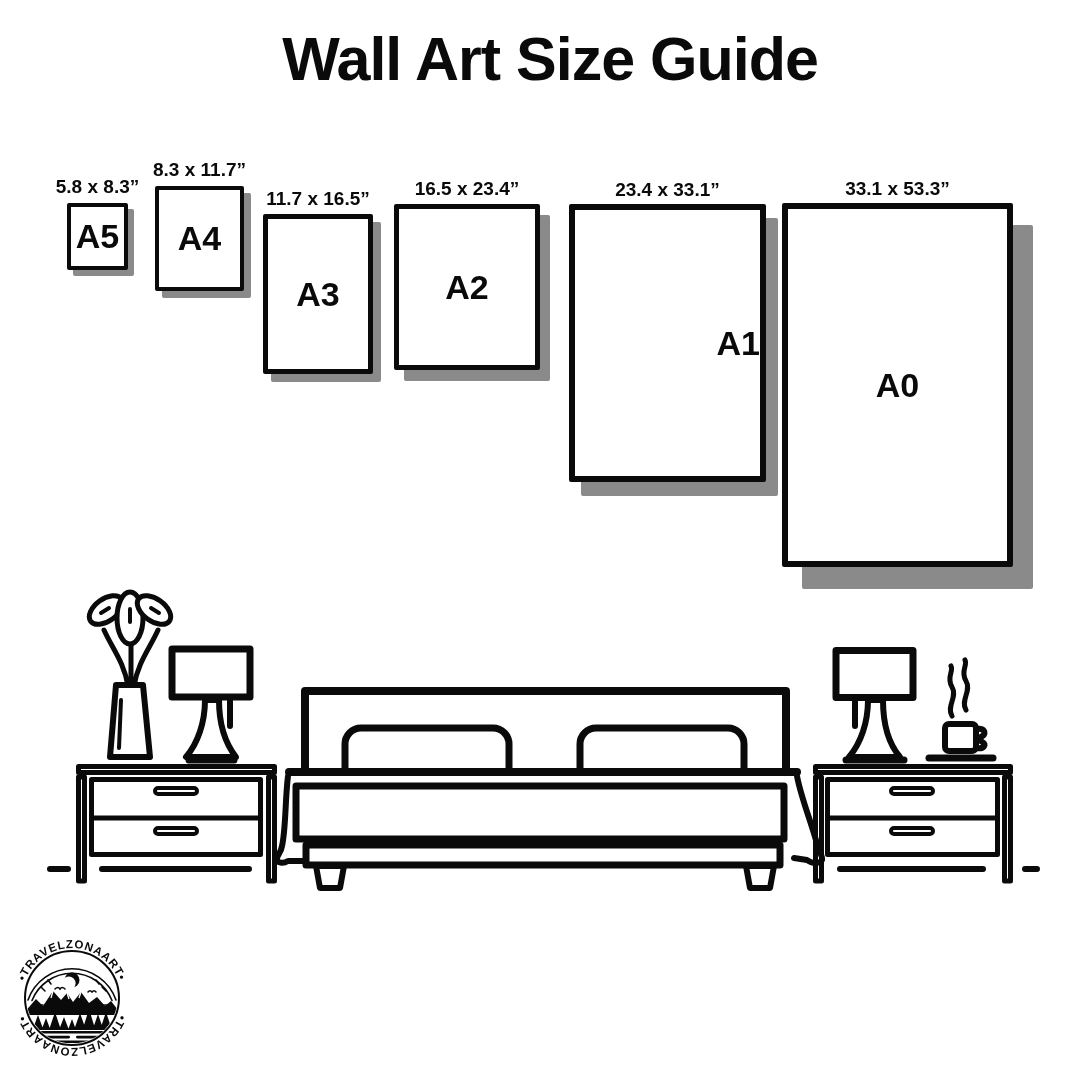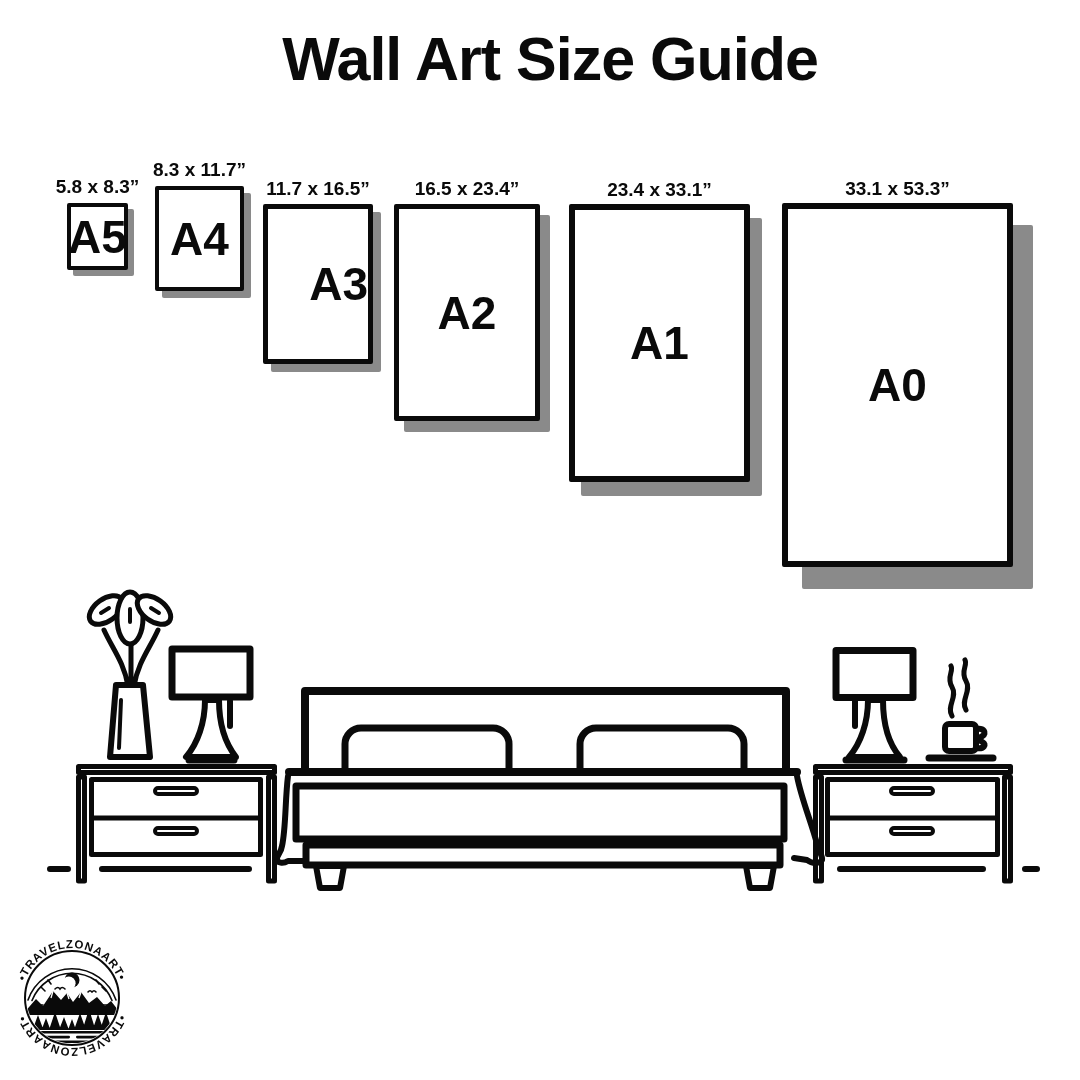--- a/index.html
+++ b/index.html
@@ -4,27 +4,27 @@
 <style>
   :root{ --ink:#0a0a0a; --bg:#ffffff; --sh:#8a8a8a; }
   html,body{margin:0;padding:0;}
   body{width:1080px;height:1080px;background:var(--bg);font-family:"Liberation Sans",sans-serif;position:relative;overflow:hidden;color:var(--ink);}
   .page{position:absolute;inset:0;}
 
   .title{position:absolute;top:24px;left:550px;transform:translateX(-50%);font-size:61px;font-weight:800;letter-spacing:-1px;white-space:nowrap;color:var(--ink);}
 
   
   .size-box{position:absolute;background:var(--bg);border:4px solid var(--ink);border-radius:2px;box-sizing:border-box;display:flex;align-items:center;justify-content:center;}
-  .size-name{font-weight:bold;font-size:46px;color:var(--ink);}
+  .size-name{font-weight:bold;font-size:34px;color:var(--ink);}
   .size-dim{position:absolute;bottom:calc(100% + 9px);left:50%;transform:translateX(-50%);white-space:nowrap;font-size:19px;font-weight:bold;color:var(--ink);}
   .s-a5{left:67px;top:203px;width:61px;height:67px;border-width:4px;box-shadow:6px 6px 0 var(--sh);}
   .s-a4{left:155px;top:186px;width:89px;height:105px;border-width:4px;box-shadow:7px 7px 0 var(--sh);}
-  .s-a3{left:263px;top:204px;width:110px;height:160px;border-width:5px;box-shadow:8px 8px 0 var(--sh);justify-content:flex-end;}
-  .s-a2{left:394px;top:204px;width:146px;height:217px;border-width:5px;box-shadow:10px 11px 0 var(--sh);}
-  .s-a1{left:569px;top:204px;width:181px;height:278px;border-width:6px;box-shadow:12px 14px 0 var(--sh);}
+  .s-a3{left:263px;top:214px;width:110px;height:160px;border-width:5px;box-shadow:8px 8px 0 var(--sh);}
+  .s-a2{left:394px;top:204px;width:146px;height:166px;border-width:5px;box-shadow:10px 11px 0 var(--sh);}
+  .s-a1{left:569px;top:204px;width:197px;height:278px;border-width:6px;box-shadow:12px 14px 0 var(--sh);justify-content:flex-end;}
   .s-a0{left:782px;top:203px;width:231px;height:364px;border-width:6px;box-shadow:20px 22px 0 var(--sh);}
 
   
   .scene{position:absolute;left:0;top:580px;width:1080px;height:320px;}
   .st{stroke:var(--ink);fill:none;stroke-width:6;stroke-linecap:round;stroke-linejoin:round;}
   .wf{fill:var(--bg);}
   .bf{fill:var(--ink);stroke:none;}
   .bgf{fill:var(--bg);stroke:none;}
   .sw4{stroke-width:4;} .sw5{stroke-width:5;} .sw7{stroke-width:7;} .sw8{stroke-width:8;}
 

